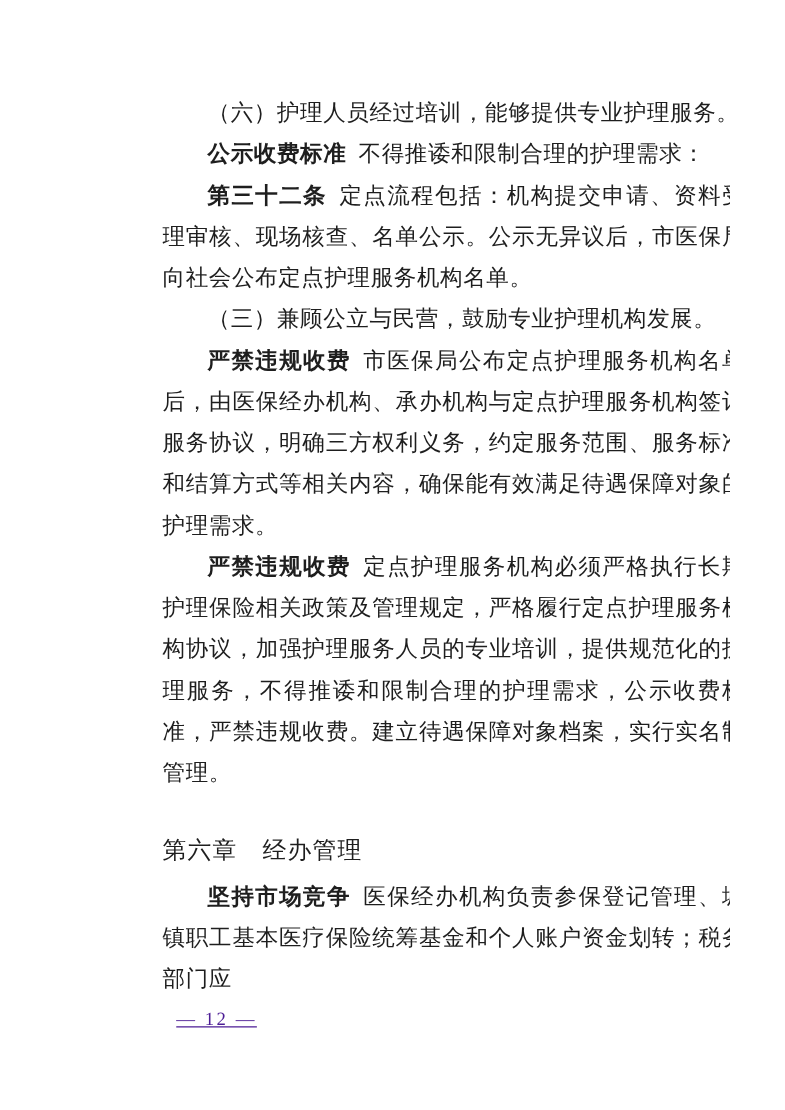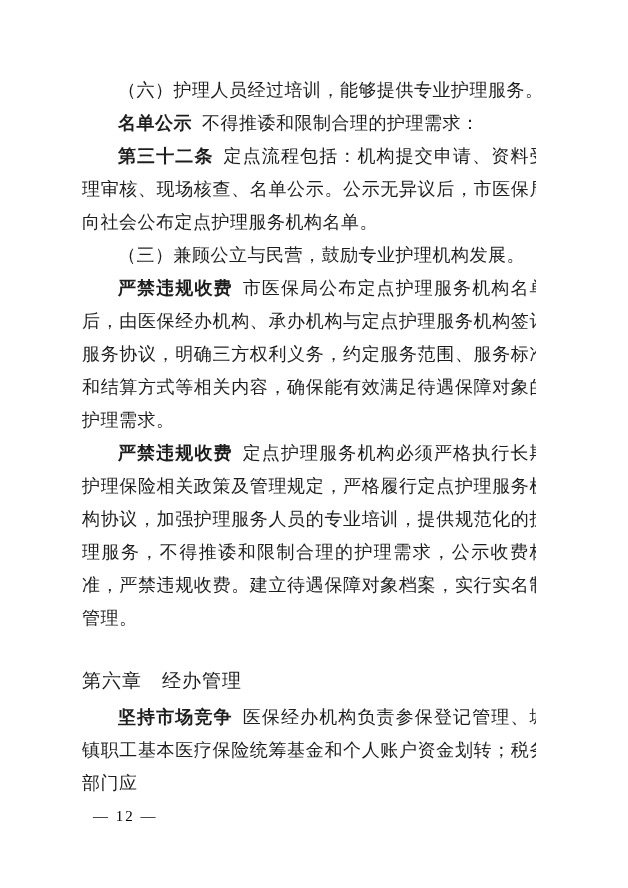--- a/index.html
+++ b/index.html
@@ -8,20 +8,21 @@
     background: #ffffff;
   }
   .page {
     position: relative;
     width: 536px;
     height: 888px;
     background: #ffffff;
     overflow: hidden;
     font-family: "Liberation Serif", "DejaVu Serif", serif;
     color: #1e1e1e;
+    margin-left: 48px;
   }
   .content {
     position: absolute;
     left: 82px;
     top: 74px;
     width: 466px;
   }
   .para {
     margin: 0;
     font-size: 18px;
@@ -47,36 +48,37 @@
   }
   .para.after-heading {
     margin-top: 4px;
   }
   .footer {
     position: absolute;
     left: 93px;
     top: 806px;
     font-size: 15px;
     line-height: 20px;
-    color: #000000;
+    color: #4c1d95;
     letter-spacing: 2px;
+    text-decoration: underline;
   }
 </style>
 </head>
 <body>
 
 <div class="page">
   <div class="content">
 
     <p class="para">
       <span>（六）护理人员经过培训，能够提供专业护理服务。</span>
     </p>
 
     <p class="para">
-      <span class="article-label">名单公示</span><span>不得推诿和限制合理的护理需求：</span>
+      <span class="article-label">公示收费标准</span><span>不得推诿和限制合理的护理需求：</span>
     </p>
 
 
 
     <p class="para">
       <span class="article-label">第三十二条</span><span>定点流程包括：机构提交申请、资料受理审核、现场核查、名单公示。公示无异议后，市医保局向社会公布定点护理服务机构名单。</span>
     </p>
 
     <p class="para">
       <span>（三）兼顾公立与民营，鼓励专业护理机构发展。</span>

